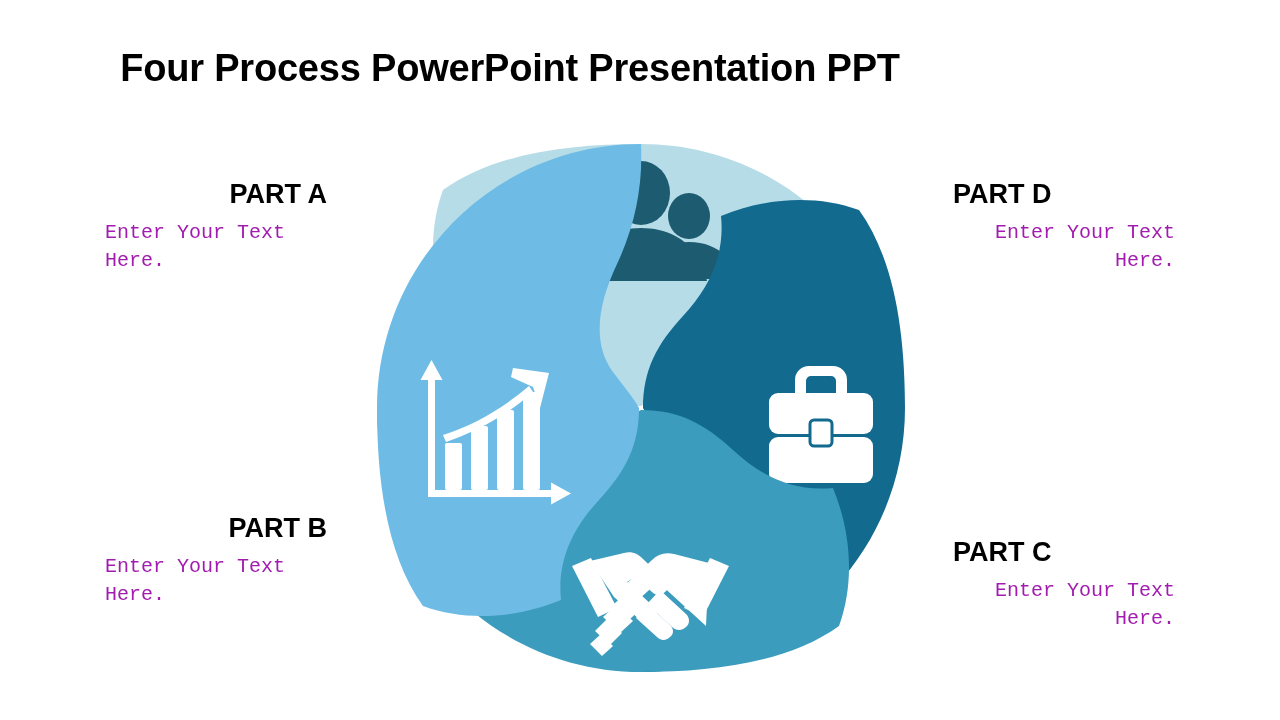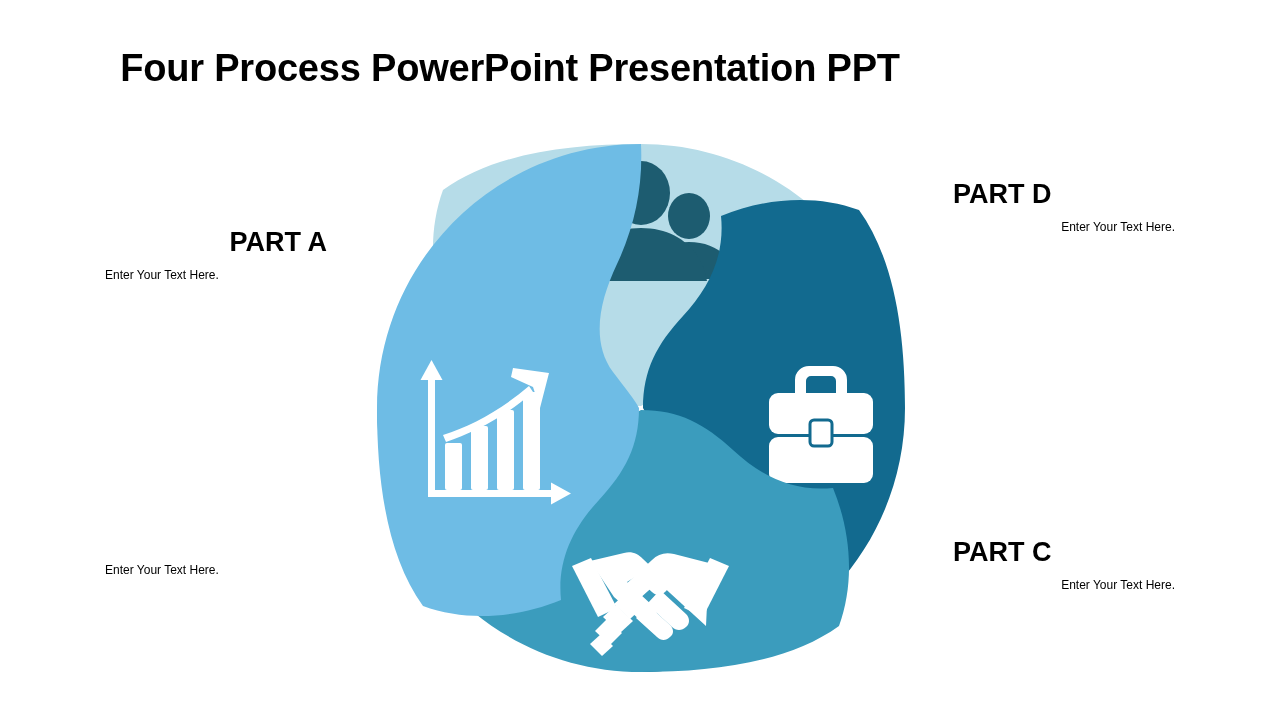--- a/index.html
+++ b/index.html
@@ -50,41 +50,41 @@
     display: block;
     width: 540px;
     height: 540px;
   }
 
   
   .part-block {
     position: absolute;
     width: 230px;
   }
-  .part-block.left  { text-align: left; margin-top: 48px; }
+  .part-block.left  { text-align: left; }
   .part-block.right { text-align: right; }
 
   .part-heading {
     font-family: "Liberation Sans", sans-serif;
     font-weight: bold;
     font-size: 27px;
     line-height: 1.1;
     color: #000000;
     margin: 0 0 9px 0;
     white-space: nowrap;
   }
   .part-block.left  .part-heading { text-align: right; padding-right: 8px; }
   .part-block.right .part-heading { text-align: left;  padding-left: 8px; }
 
   .part-body {
-    font-family: Liberation Sans, sans-serif;
+    font-family: Liberation Mono, monospace;
     font-weight: normal;
-    font-size: 12px;
+    font-size: 20px;
     line-height: 1.42;
-    color: #000000;
+    color: #a21caf;
     margin: 0;
   }
 
   #block-a { left: 105px; top: 180px; }
   #block-b { left: 105px; top: 514px; }
   #block-d { left: 945px; top: 180px; }
   #block-c { left: 945px; top: 514px; margin-top: 24px; }
 </style>
 </head>
 <body>
@@ -216,20 +216,21 @@
       </g>
     </svg>
   </div>
 
   <div class="part-block left" id="block-a">
     <div class="part-heading">PART A</div>
     <div class="part-body">Enter Your Text Here.</div>
   </div>
 
   <div class="part-block left" id="block-b">
+    <div class="part-heading">PART B</div>
     <div class="part-body">Enter Your Text Here.</div>
   </div>
 
   <div class="part-block right" id="block-d">
     <div class="part-heading">PART D</div>
     <div class="part-body">Enter Your Text Here.</div>
   </div>
 
   <div class="part-block right" id="block-c">
     <div class="part-heading">PART C</div>

